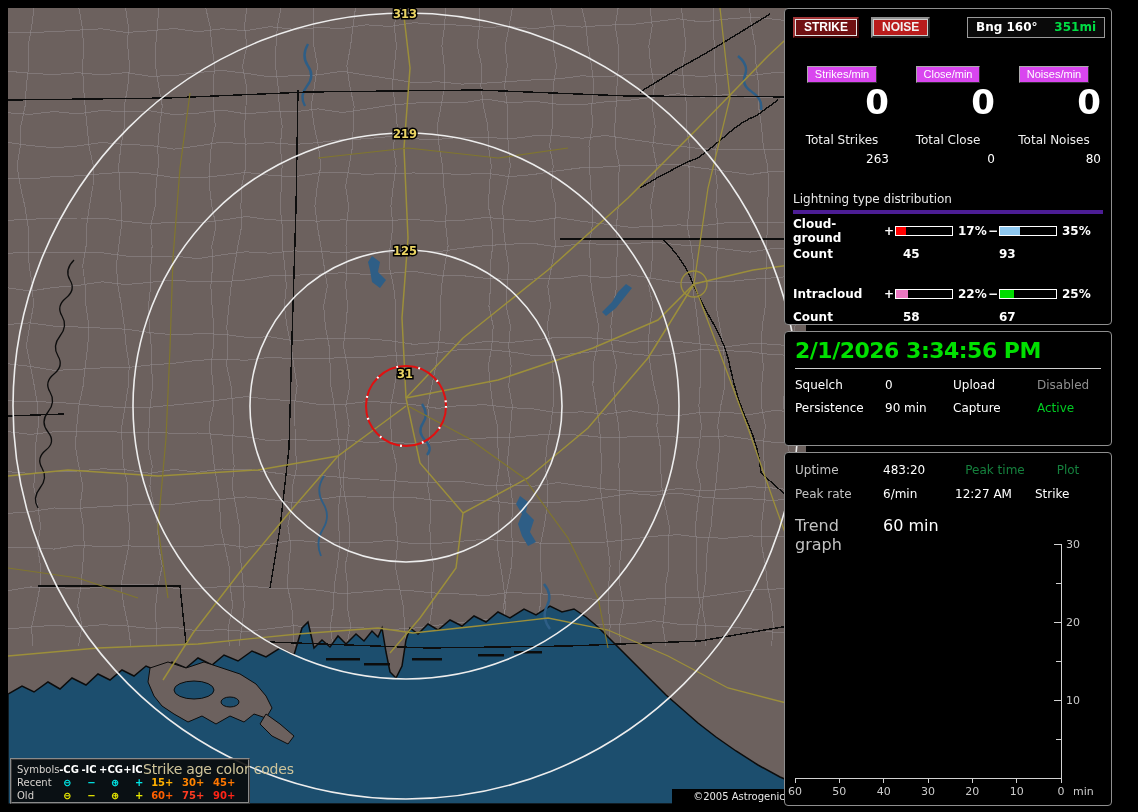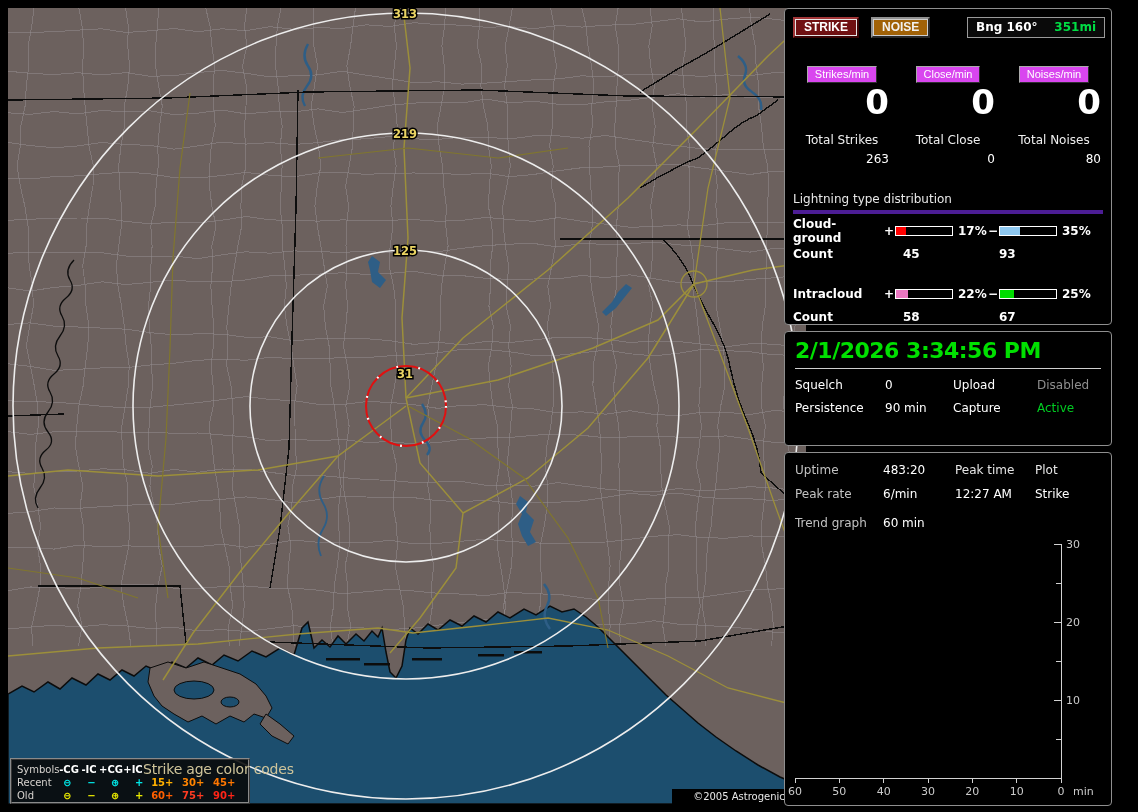--- a/index.html
+++ b/index.html
@@ -33,21 +33,21 @@
   .pbox { position:absolute; left:784px; width:328px; background:#000;
           border:1px solid #8f8f8f; border-radius:4px; }
   #box1 { top:8px;   height:317px; }
   #box2 { top:331px; height:115px; }
   #box3 { top:452px; height:354px; }
 
   .row1 { display:flex; align-items:center; padding:8px 6px 0 8px; }
   .btn { font-size:12px; font-weight:bold; padding:1px 9px 2px; cursor:default; }
   .btn-strike { color:#fff; background:#701012; border:2px solid;
                 border-color:#a23638 #3c0506 #3c0506 #a23638; box-shadow:inset 0 0 0 1px #e6e6e6; }
-  .btn-noise  { margin-left:12px; color:#f2f2f2; background:#a16207; border:2px solid;
+  .btn-noise  { margin-left:12px; color:#f2f2f2; background:#b91c1c; border:2px solid;
                 border-color:#909090 #282828 #282828 #909090; box-shadow:inset 0 0 0 1px #cdcdcd; }
   .bng { margin-left:auto; width:138px; background:#0a0a0a; border:1px solid #9a9a9a;
          padding:2px 8px 3px; display:flex; justify-content:space-between; align-items:center; }
   .bng .b-label { font-size:12px; font-weight:bold; color:#fff; }
   .bng .b-range { font-size:12px; font-weight:bold; color:#00dd44; }
 
   .counters { display:flex; margin-top:28px; padding:0 4px; }
   .ccol { flex:1; padding:0 6px; display:flex; flex-direction:column; }
   .cbtn { align-self:center; background:#d946ef; color:#fff; font-size:11px;
           padding:1px 7px 2px; border:1px solid; border-color:#ababab #303030 #303030 #ababab; cursor:default; }
@@ -68,23 +68,23 @@
   .cnum1 { margin-left:20px; width:96px; }
   .cnum2 { }
 
   .datetime { margin:6px 10px 0; padding-bottom:5px; border-bottom:1px solid #d0d0d0;
               font-size:22px; font-weight:bold; color:#00e000; letter-spacing:-0.5px; }
   .srow { display:grid; grid-template-columns:90px 68px 84px auto; font-size:12px;
           margin:9px 10px 0; color:#fff; }
   .dim   { color:#8f8f8f; }
   .green { color:#00cc22; }
   .glabel { color:#c2c2c2; }
-  .gheader { color:#e5e5e5; }
+  .gheader { color:#15803d;text-align:center; }
   .strow { display:grid; grid-template-columns:88px 72px 80px auto; font-size:12px; margin:10px 10px 0; }
-  .trow  { display:grid; grid-template-columns:88px auto; font-size:12px; margin:15px 10px 0; }
+  .trow  { display:grid; grid-template-columns:88px auto; font-size:16px; margin:15px 10px 0; }
   #trend { position:absolute; left:0; top:78px; }
 </style>
 </head>
 <body>
 
 <div class="map">
   <svg width="798" height="796" viewBox="0 0 798 796">
     <rect x="0" y="0" width="798" height="796" fill="#6c615e"></rect>
     <g id="counties" fill="none" stroke="rgba(150,143,145,0.5)" stroke-width="1" shape-rendering="crispEdges">
         <path d="M26.0,0L23.8,18L20.1,38L20.8,58L18.3,78L17.1,98L12.9,118L12.4,138L9.0,158L12.3,178L16.8,198L20.0,218L20.0,238L21.2,258L24.5,278L25.4,298L21.7,318L18.4,338L22.5,358L26.3,378L29.8,398L30.3,418L27.4,438L27.8,458L25.7,478L29.7,498L32.6,518L29.5,538L32.4,558L32.1,578L28.2,598L23.9,618L24.2,638"></path>

